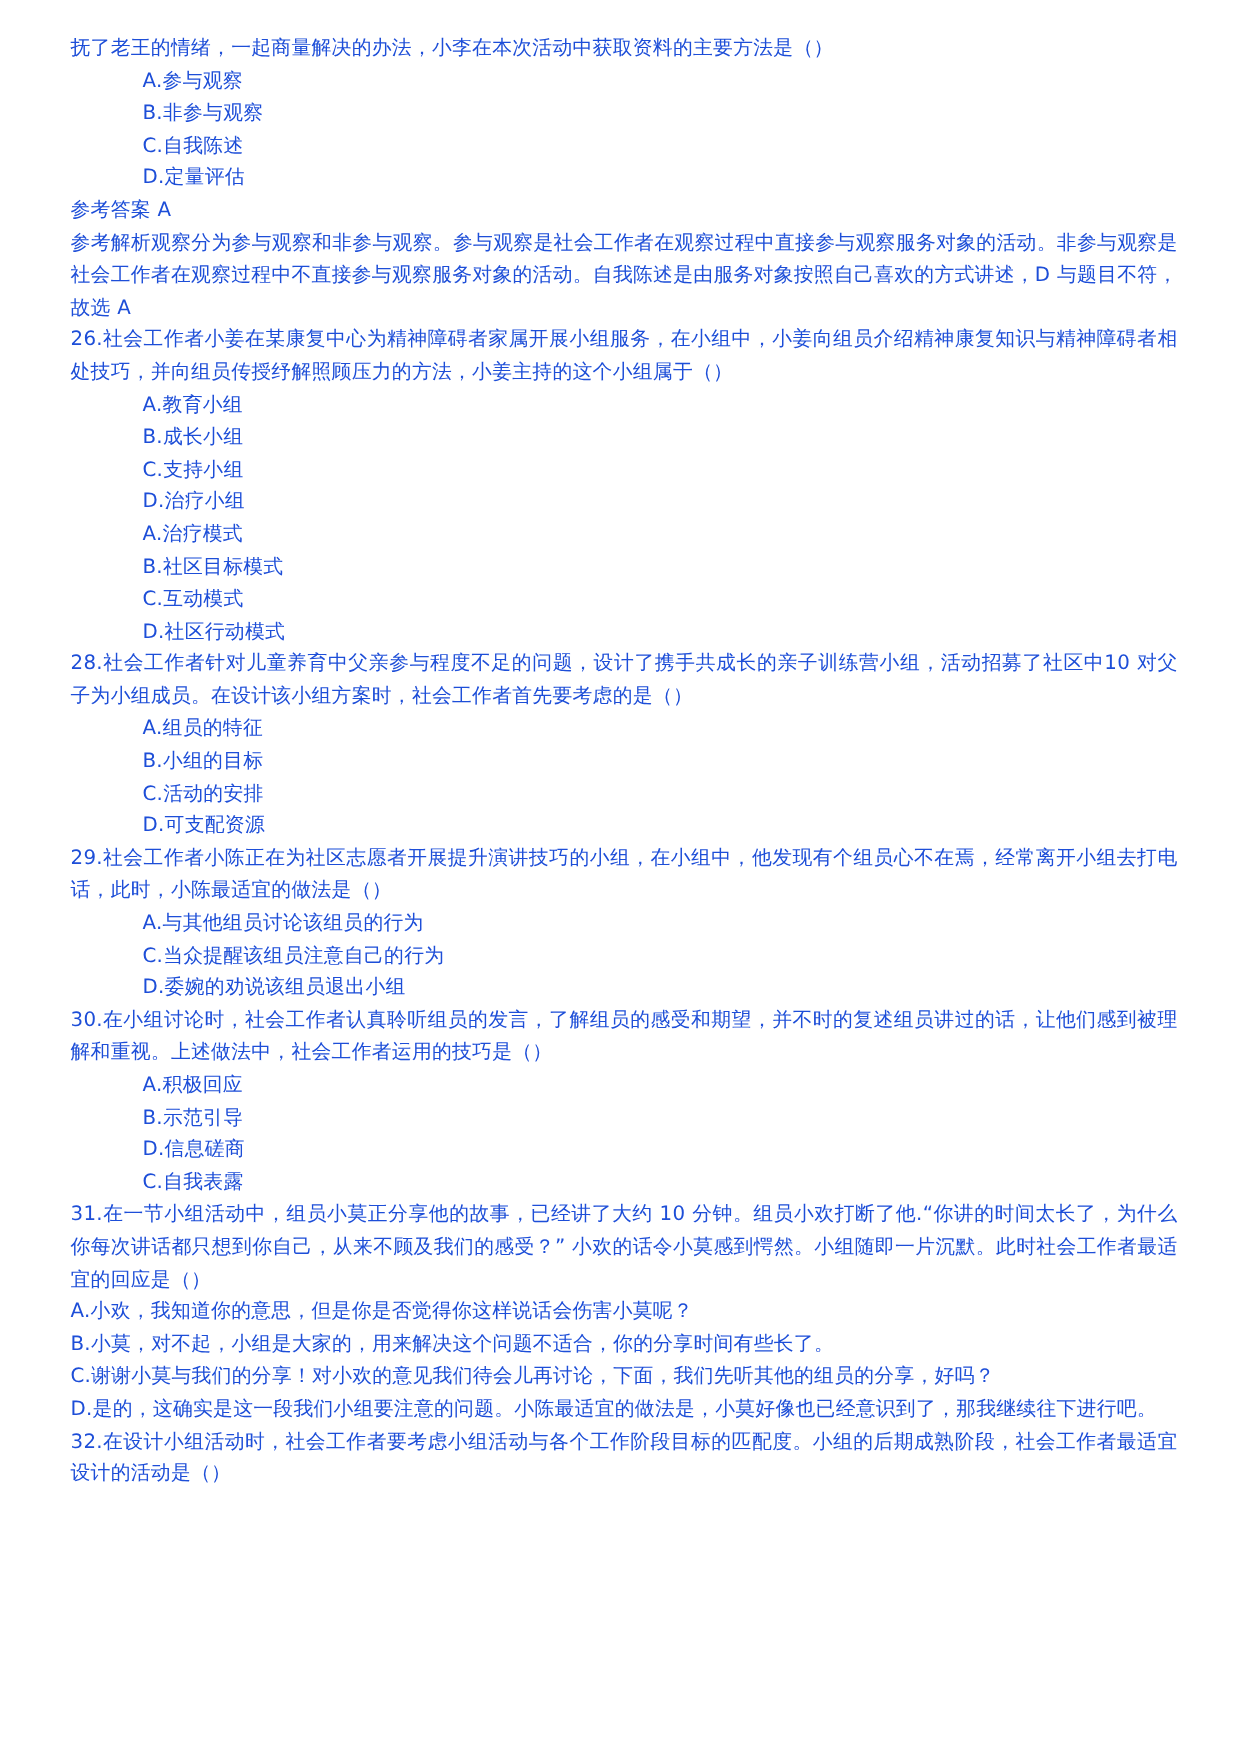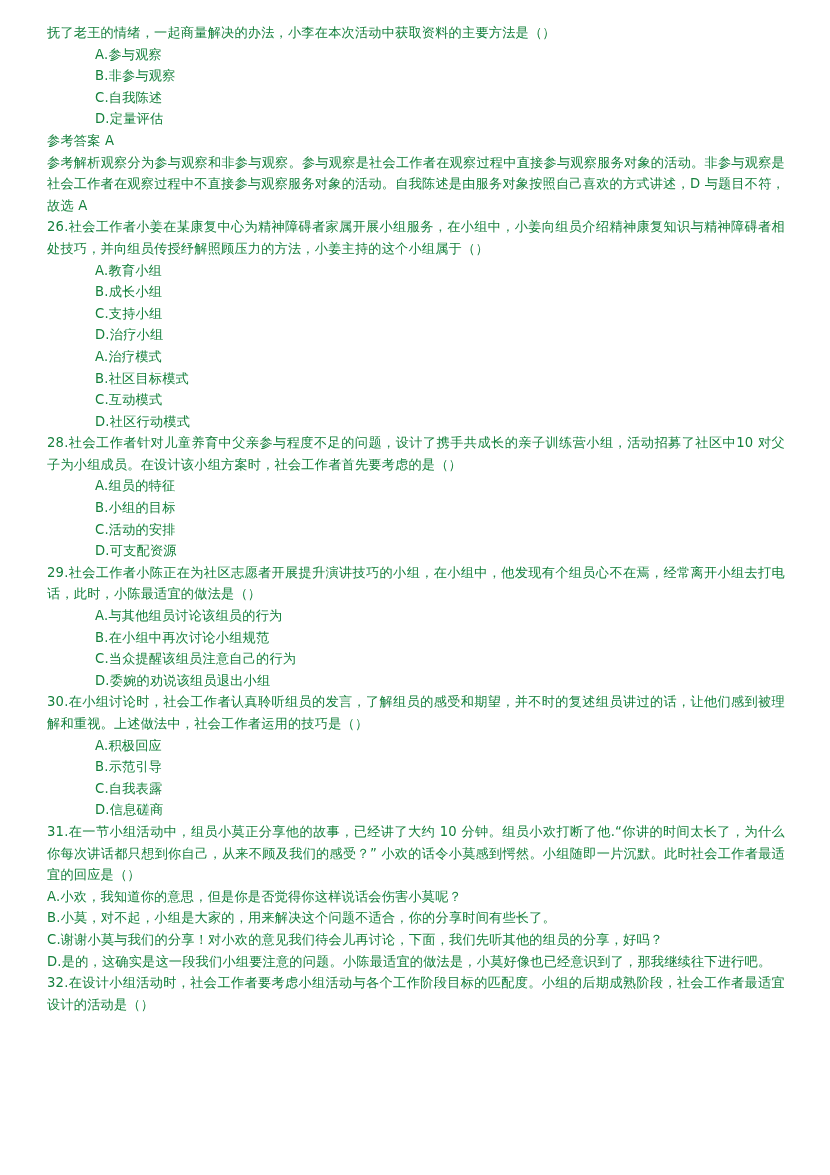--- a/index.html
+++ b/index.html
@@ -11,21 +11,21 @@
       width: 830px;
       height: 1175px;
       overflow: hidden;
       position: relative;
     }
     .page {
       position: absolute;
       left: 47px;
       top: 22px;
       width: 738px;
-      color: #15803d;
+      color: #1d4ed8;
       font-family: "DejaVu Sans", "Liberation Sans", sans-serif;
       font-size: 13.2px;
       line-height: 21.6px;
       letter-spacing: 0.2px;
     }
     .line {
       margin: 0;
       padding: 0;
       text-align: justify;
       text-align-last: left;
@@ -68,31 +68,30 @@
     <p class="line">28.社会工作者针对儿童养育中父亲参与程度不足的问题，设计了携手共成长的亲子训练营小组，活动招募了社区中10 对父子为小组成员。在设计该小组方案时，社会工作者首先要考虑的是（）</p>
     <span class="opt">A.组员的特征</span>
     <span class="opt">B.小组的目标</span>
     <span class="opt">C.活动的安排</span>
     <span class="opt">D.可支配资源</span>
   </div>
 
   <div class="q-block">
     <p class="line">29.社会工作者小陈正在为社区志愿者开展提升演讲技巧的小组，在小组中，他发现有个组员心不在焉，经常离开小组去打电话，此时，小陈最适宜的做法是（）</p>
     <span class="opt">A.与其他组员讨论该组员的行为</span>
-    <span class="opt">B.在小组中再次讨论小组规范</span>
     <span class="opt">C.当众提醒该组员注意自己的行为</span>
     <span class="opt">D.委婉的劝说该组员退出小组</span>
   </div>
 
   <div class="q-block">
     <p class="line">30.在小组讨论时，社会工作者认真聆听组员的发言，了解组员的感受和期望，并不时的复述组员讲过的话，让他们感到被理解和重视。上述做法中，社会工作者运用的技巧是（）</p>
     <span class="opt">A.积极回应</span>
     <span class="opt">B.示范引导</span>
+    <span class="opt">D.信息磋商</span>
     <span class="opt">C.自我表露</span>
-    <span class="opt">D.信息磋商</span>
   </div>
 
   <div class="q-block">
     <p class="line">31.在一节小组活动中，组员小莫正分享他的故事，已经讲了大约 10 分钟。组员小欢打断了他.“你讲的时间太长了，为什么你每次讲话都只想到你自己，从来不顾及我们的感受？” 小欢的话令小莫感到愕然。小组随即一片沉默。此时社会工作者最适宜的回应是（）</p>
     <p class="line">A.小欢，我知道你的意思，但是你是否觉得你这样说话会伤害小莫呢？</p>
     <p class="line">B.小莫，对不起，小组是大家的，用来解决这个问题不适合，你的分享时间有些长了。</p>
     <p class="line">C.谢谢小莫与我们的分享！对小欢的意见我们待会儿再讨论，下面，我们先听其他的组员的分享，好吗？</p>
     <p class="line">D.是的，这确实是这一段我们小组要注意的问题。小陈最适宜的做法是，小莫好像也已经意识到了，那我继续往下进行吧。</p>
   </div>
 

